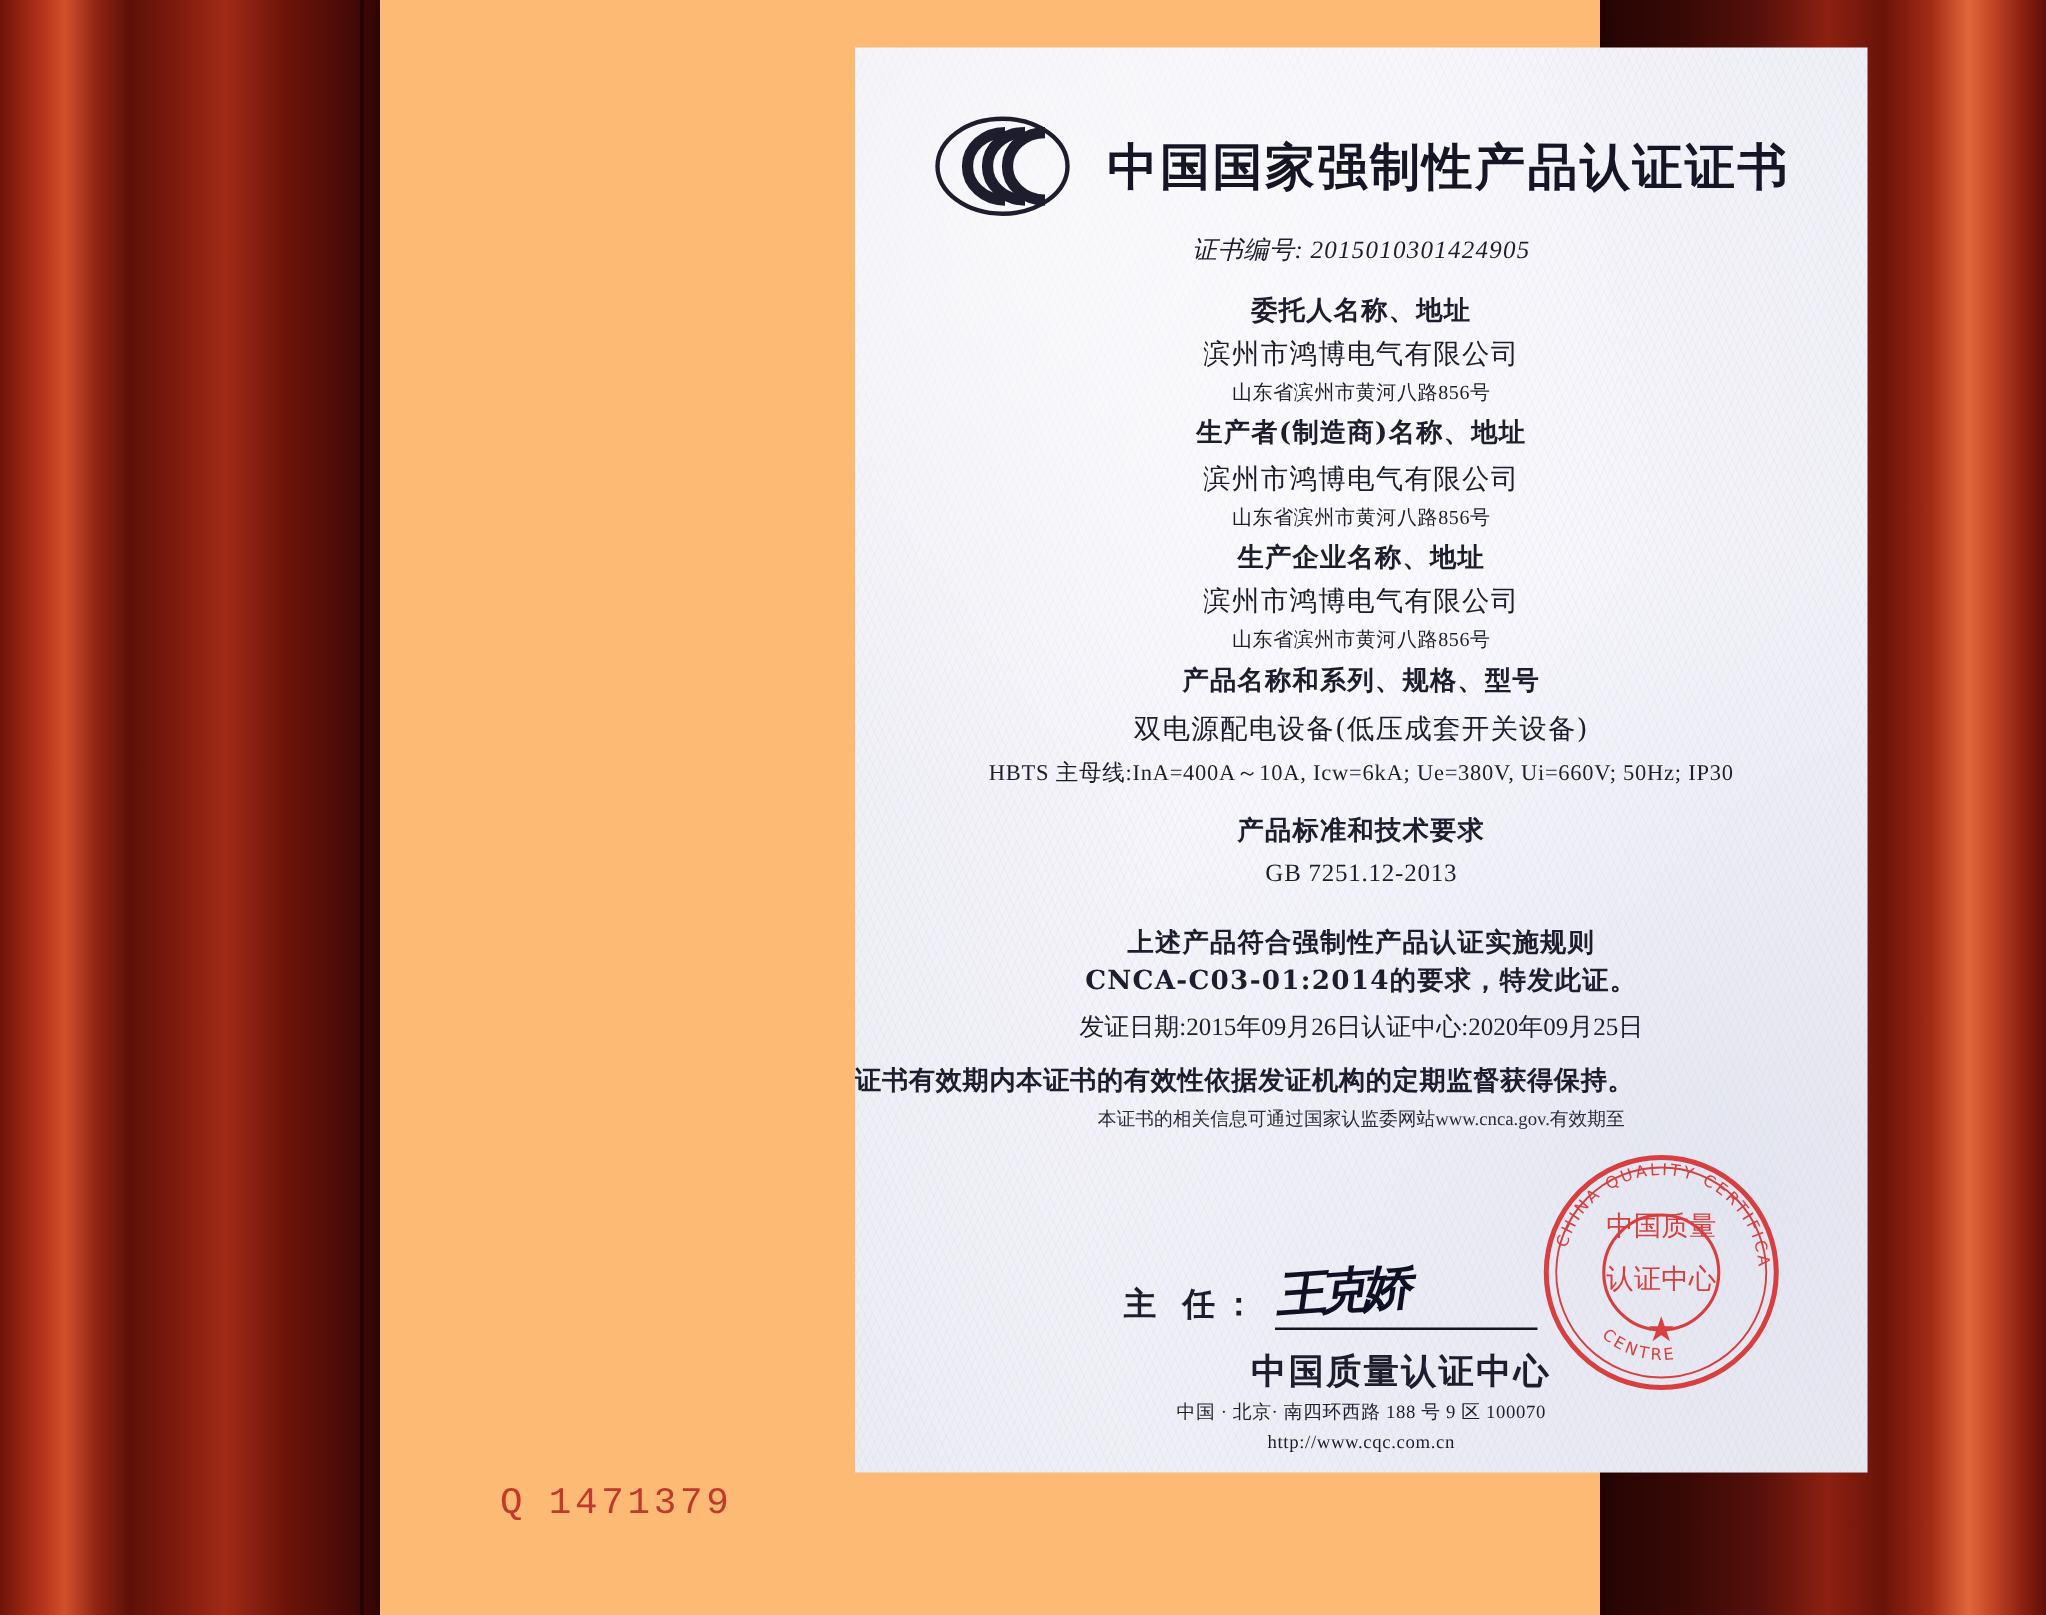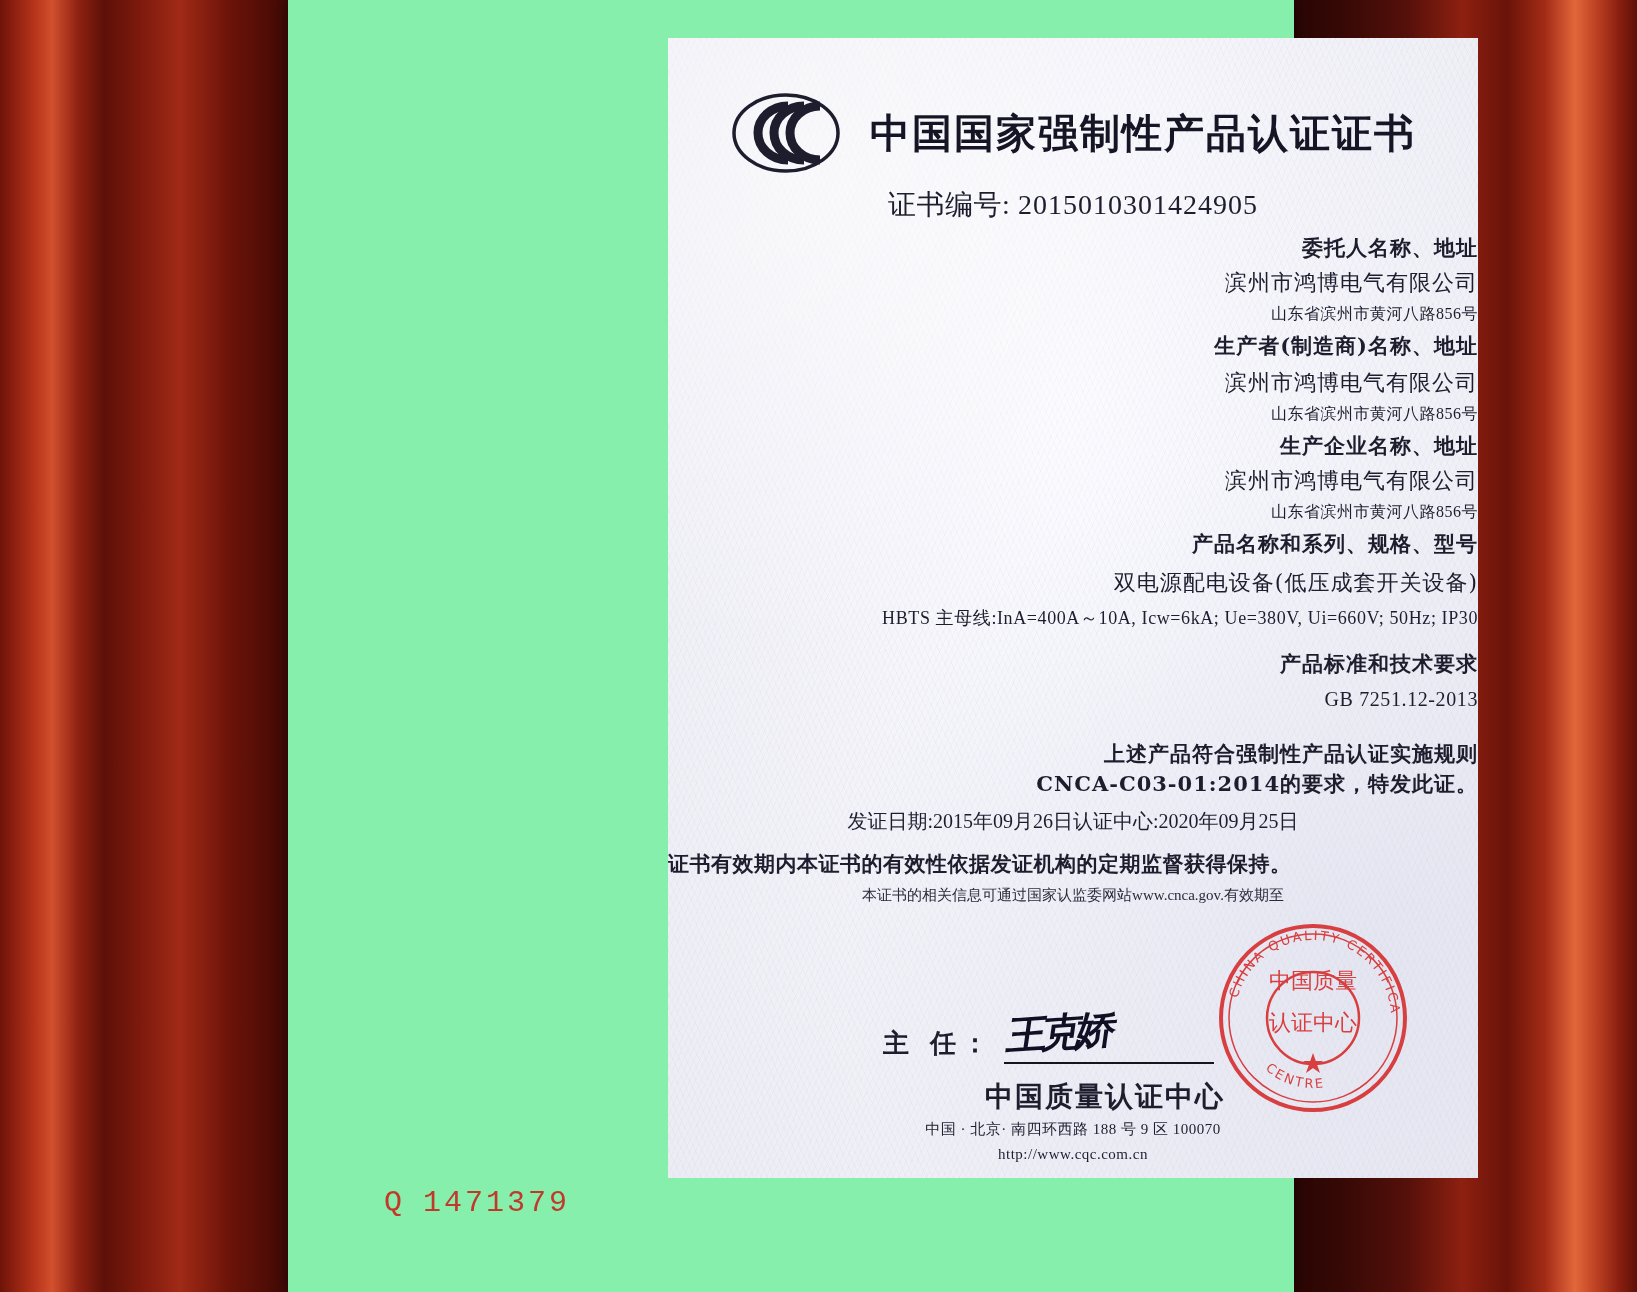--- a/index.html
+++ b/index.html
@@ -45,27 +45,26 @@
     position: absolute;
     top: 0;
     bottom: 0;
     width: 3px;
     background: rgba(30,4,2,0.75);
   }
 
   
   .mat {
     position: absolute;
-    left: 288px;
+    left: 304px;
     top: 0;
     width: 976px;
     height: 1292px;
-    background: #86efac;
+    background: #fdba74;
     box-shadow: 0 0 16px rgba(0,0,0,0.45);
-    padding-left: 30px;
   }
 
   
   .sheet {
     position: absolute;
     left: 380px;
     top: 38px;
     width: 810px;
     height: 1140px;
     background:
@@ -121,26 +120,27 @@
     font-family: "DejaVu Serif", serif;
   }
 
   
   .cert-no {
     position: absolute;
     top: 148px;
     left: 0;
     width: 100%;
     text-align: center;
-    font-size: 28px;
+    font-size: 20px;
     letter-spacing: 0.5px;
+    font-style: italic;
   }
   .cert-no .num { letter-spacing: 1px; }
 
-  .block { position: absolute; width: 100%; text-align: right; left: 0; }
+  .block { position: absolute; width: 100%; text-align: center; left: 0; }
 
   .lbl {
     font-size: 21px;
     font-weight: bold;
     letter-spacing: 1px;
     font-family: "DejaVu Serif", serif;
   }
   .val-big {
     font-size: 22px;
     font-weight: normal;

